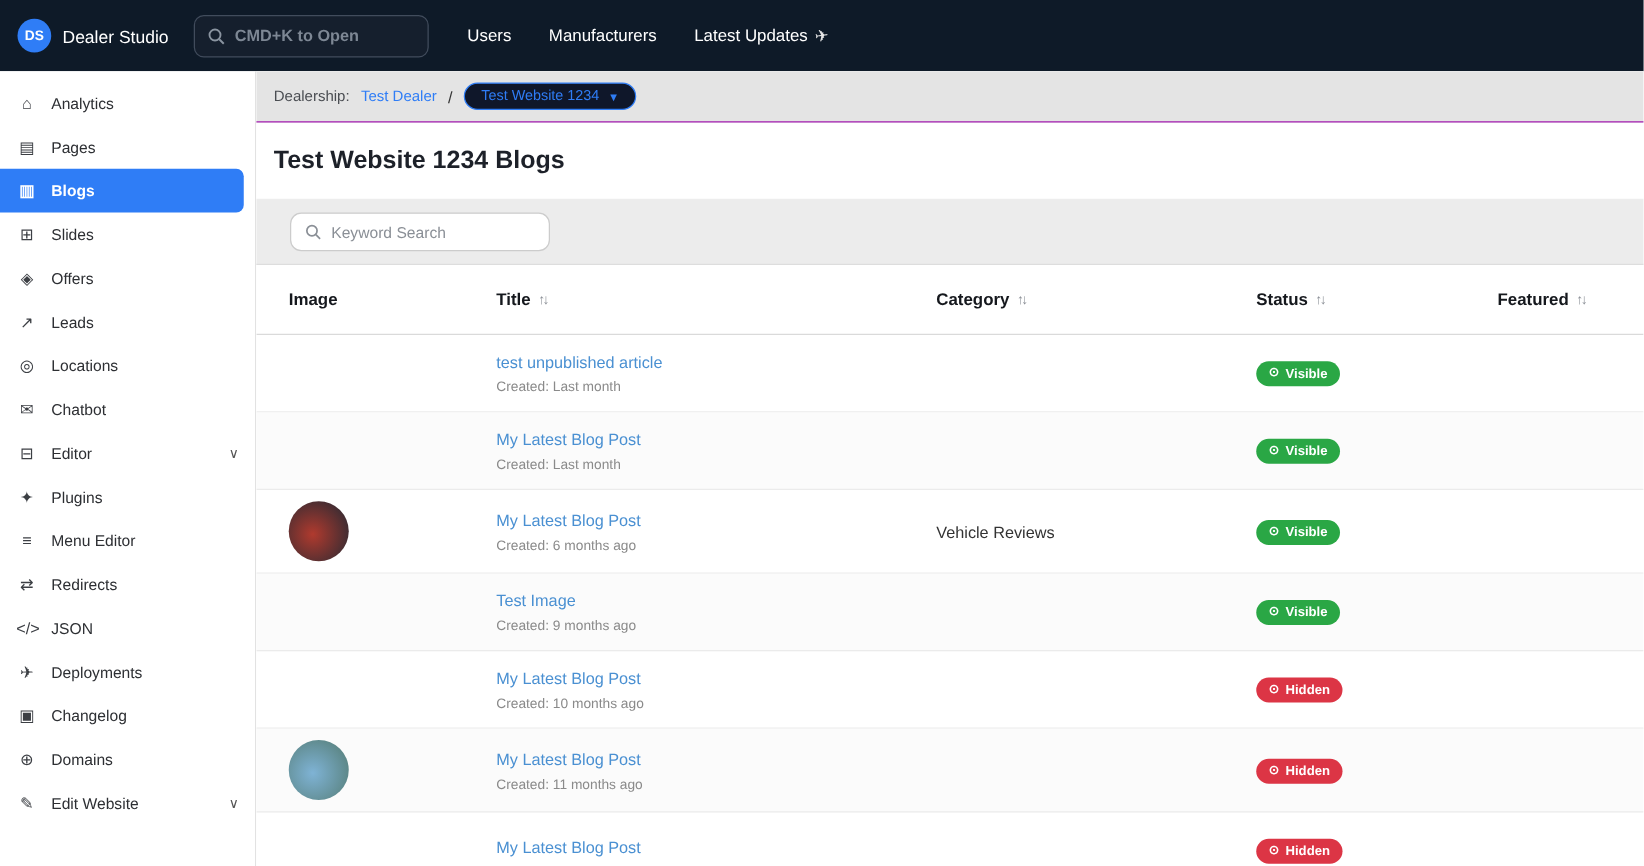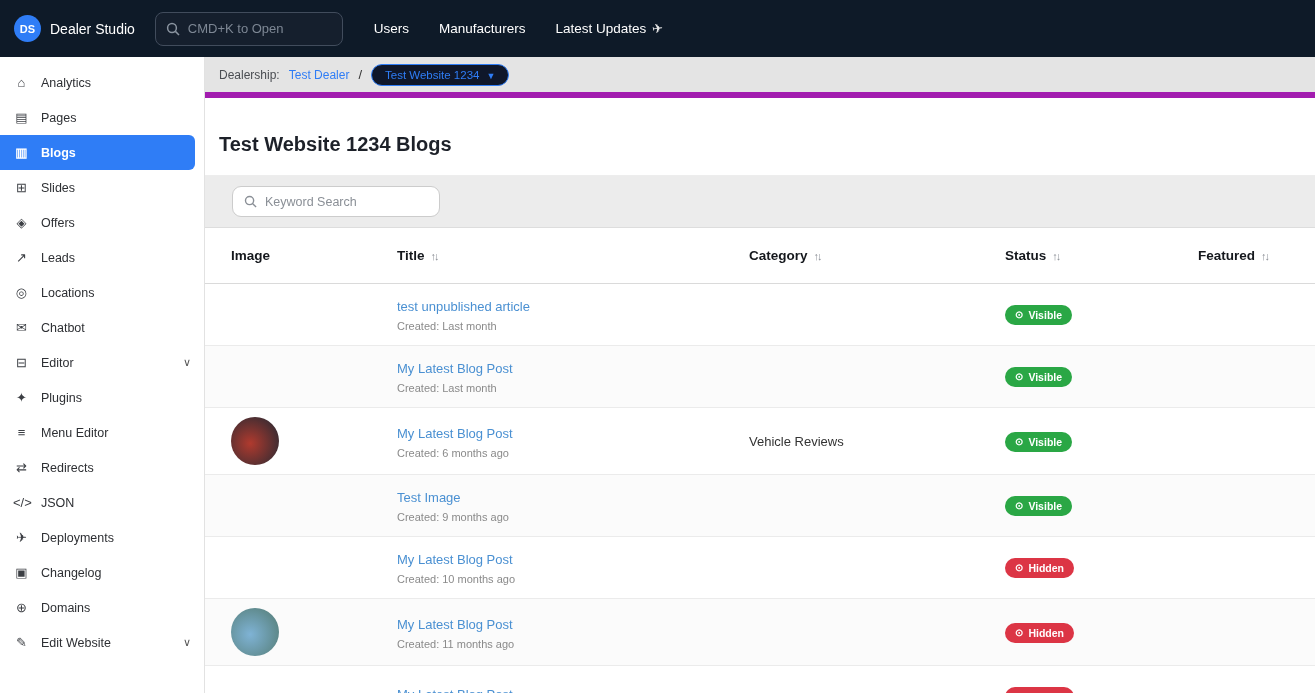--- a/index.html
+++ b/index.html
@@ -12,48 +12,48 @@
   .app { display:grid; grid-template-rows:57px 1fr; grid-template-columns:205px 1fr;
          grid-template-areas:"top top" "side main"; width:1315px; height:693px; }
 
   
   .topbar { grid-area:top; background:#0e1a28; display:flex; align-items:center; padding:0 14px; }
   .brand { display:flex; align-items:center; gap:9px; cursor:pointer; }
   .logo { width:27px; height:27px; border-radius:50%; background:#2f7df6; color:#fff;
           font-size:11px; font-weight:bold; display:flex; align-items:center; justify-content:center; }
   .brand-name { color:#ffffff; font-size:14px; font-weight:500; white-space:nowrap; }
   .cmdk { margin-left:20px; width:188px; height:34px; background:#151f2d; border:1px solid #414c5c;
-          border-radius:8px; display:flex; align-items:center; gap:8px; padding:0 10px; cursor:text; }
+          border-radius:8px; display:flex; align-items:center; gap:8px; padding:0 10px; cursor:text;font-weight:bold; }
   .cmdk-ph { color:#7d8794; font-size:13px; }
   .mag { flex:0 0 auto; }
   .topnav { display:flex; align-items:center; gap:19px; margin-left:20px; }
   .topnav a { color:#ffffff; font-size:13.5px; text-decoration:none; cursor:pointer;
               display:flex; align-items:center; gap:6px;margin-left:11px; }
   .plane { font-size:13px; color:#e8e8e8; transform:rotate(-8deg); display:inline-block; }
 
   
   .sidebar { grid-area:side; background:#ffffff; border-right:1px solid #e2e2e2; padding-top:8px; overflow:hidden; }
   .side-item { display:flex; align-items:center; gap:11px; height:35px; padding:0 13px;
                font-size:12.5px; color:#2d2f33; cursor:pointer; white-space:nowrap; }
   .side-item .icn { width:17px; text-align:center; font-size:13px; color:#3c3f44; flex:0 0 auto; }
   .side-item .chev { margin-left:auto; color:#555; font-size:11px; }
   .side-item.active { background:#2f7df6; color:#ffffff; border-radius:0 6px 6px 0; margin-right:9px; font-weight:600; }
   .side-item.active .icn { color:#ffffff; }
 
   
   .main { grid-area:main; display:flex; flex-direction:column; overflow:hidden; background:#fff; }
-  .crumbbar { flex:0 0 41px; background:#e4e4e4; border-bottom:6px solid #a21caf;
+  .crumbbar { flex:0 0 41px; background:#e4e4e4; border-bottom:1px solid #a21caf;
               display:flex; align-items:center; gap:9px; padding:0 14px; font-size:12px; color:#4a4d52; }
   .crumb-link { color:#2f7df6; text-decoration:none; cursor:pointer; }
   .crumb-sep { color:#333; font-size:13px; }
   .site-pill { display:flex; align-items:flex-end; gap:7px; border:1px solid #2f7df6; background:#0f172a;
                color:#2f7df6; font-size:11.5px; border-radius:14px; padding:4px 13px; cursor:pointer; }
   .site-pill .chev { font-size:9px; }
 
-  .titlebar { flex:0 0 62px; display:flex; align-items:center; padding:0 14px; border-bottom:1px solid #ededed;margin-top:16px; }
+  .titlebar { flex:0 0 62px; display:flex; align-items:center; padding:0 14px; border-bottom:1px solid #ededed; }
   .page-title { font-size:20px; font-weight:700; color:#1d2129; }
 
   .searchband { flex:0 0 52px; background:#ececec; border-bottom:1px solid #dddddd;
                 display:flex; align-items:center; padding:0 27px; }
   .kw-search { width:208px; height:31px; background:#fff; border:1px solid #cccccc; border-radius:9px;
                display:flex; align-items:center; gap:8px; padding:0 11px; cursor:text; }
   .kw-ph { color:#8a8f96; font-size:12.5px; }
 
   .table { flex:1 1 auto; overflow:hidden; }
   .thead, .tr { display:grid; grid-template-columns:166px 352px 256px 193px 1fr; padding-left:26px; }

